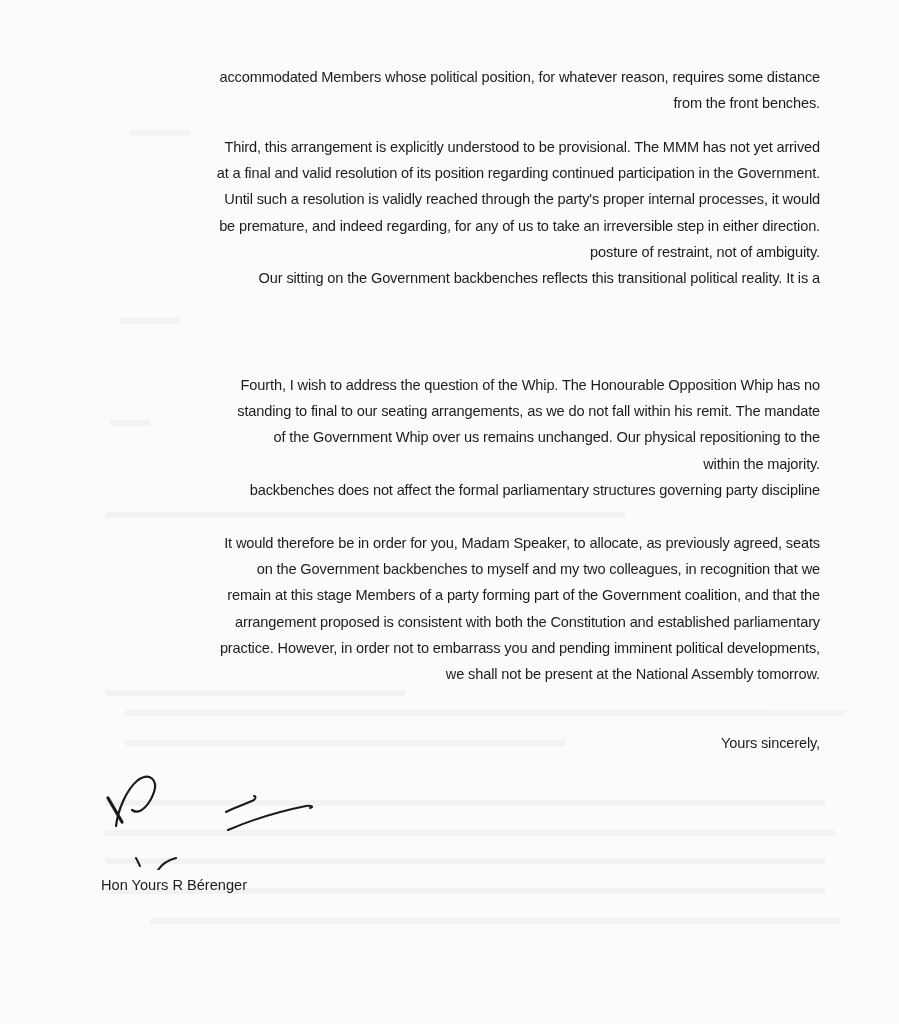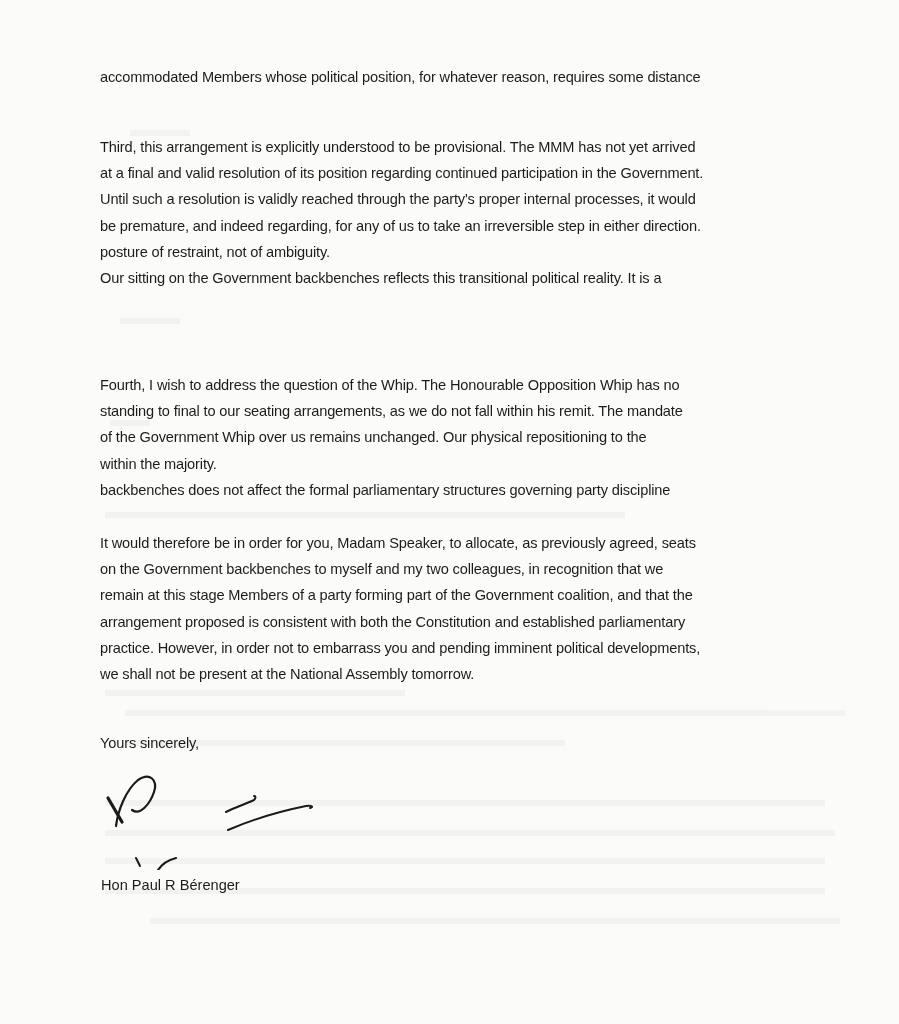--- a/index.html
+++ b/index.html
@@ -3,21 +3,21 @@
 <meta charset="utf-8">
 <style>
   html, body { margin: 0; padding: 0; }
   body {
     width: 899px; height: 1024px; overflow: hidden;
     background: #fbfbfa;
     font-family: "Liberation Sans", sans-serif;
     color: #1c1c1c;
     position: relative;
   }
-  .page { position: absolute; left: 0; top: 0; width: 899px; height: 796px; }
+  .page { position: absolute; left: 0; top: 0; width: 899px; height: 796px; text-align: right; }
   .para {
     position: absolute; left: 100px; width: 720px;
     font-size: 14.6px; line-height: 26.2px; letter-spacing: -0.15px;
     margin: 0;
   }
   .para .ln { display: block; white-space: nowrap; }
   #p1 { top: 64px; }
   #p2 { top: 134px; }
   #p3 { top: 372px; }
   #p4 { top: 530px; }
@@ -43,20 +43,21 @@
       <rect x="105" y="800" width="720" height="6"></rect>
       <rect x="105" y="830" width="730" height="6"></rect>
       <rect x="105" y="858" width="720" height="6"></rect>
       <rect x="105" y="888" width="720" height="6"></rect>
       <rect x="150" y="918" width="690" height="6"></rect>
     </g>
   </svg>
 
   <p class="para" id="p1">
     <span class="ln">accommodated Members whose political position, for whatever reason, requires some distance</span>
+    <span class="ln">from the front benches.</span>
   </p>
 
   <p class="para" id="p2">
     <span class="ln">Third, this arrangement is explicitly understood to be provisional. The MMM has not yet arrived</span>
     <span class="ln">at a final and valid resolution of its position regarding continued participation in the Government.</span>
     <span class="ln">Until such a resolution is validly reached through the party's proper internal processes, it would</span>
     <span class="ln">be premature, and indeed regarding, for any of us to take an irreversible step in either direction.</span>
     <span class="ln">posture of restraint, not of ambiguity.</span>
     <span class="ln">Our sitting on the Government backbenches reflects this transitional political reality. It is a</span>
   </p>
@@ -82,15 +83,15 @@
 
   <svg id="sigblock" viewBox="0 0 240 100" fill="none" stroke="#1a1a1a" stroke-linecap="round" stroke-linejoin="round">
     <path d="M12 28 L26 52" stroke-width="3.2"></path>
     <path d="M20 56 C 22 40, 30 20, 42 10 C 54 2, 62 10, 58 22 C 54 34, 44 46, 36 40" stroke-width="2.2"></path>
     <path d="M130 42 C 142 36, 150 34, 158 30 C 160 28, 160 26, 158 26" stroke-width="2"></path>
     <path d="M132 60 C 160 48, 190 40, 210 36 C 216 35, 218 37, 214 38" stroke-width="2"></path>
     <path d="M40 88 L44 96" stroke-width="2"></path>
     <path d="M62 100 C 66 94, 72 90, 80 88" stroke-width="2.2"></path>
   </svg>
 
-  <div id="signame">Hon Paul R Bérenger</div>
+  <div id="signame">Hon Yours R Bérenger</div>
 
 </div>
 
 </body></html>

